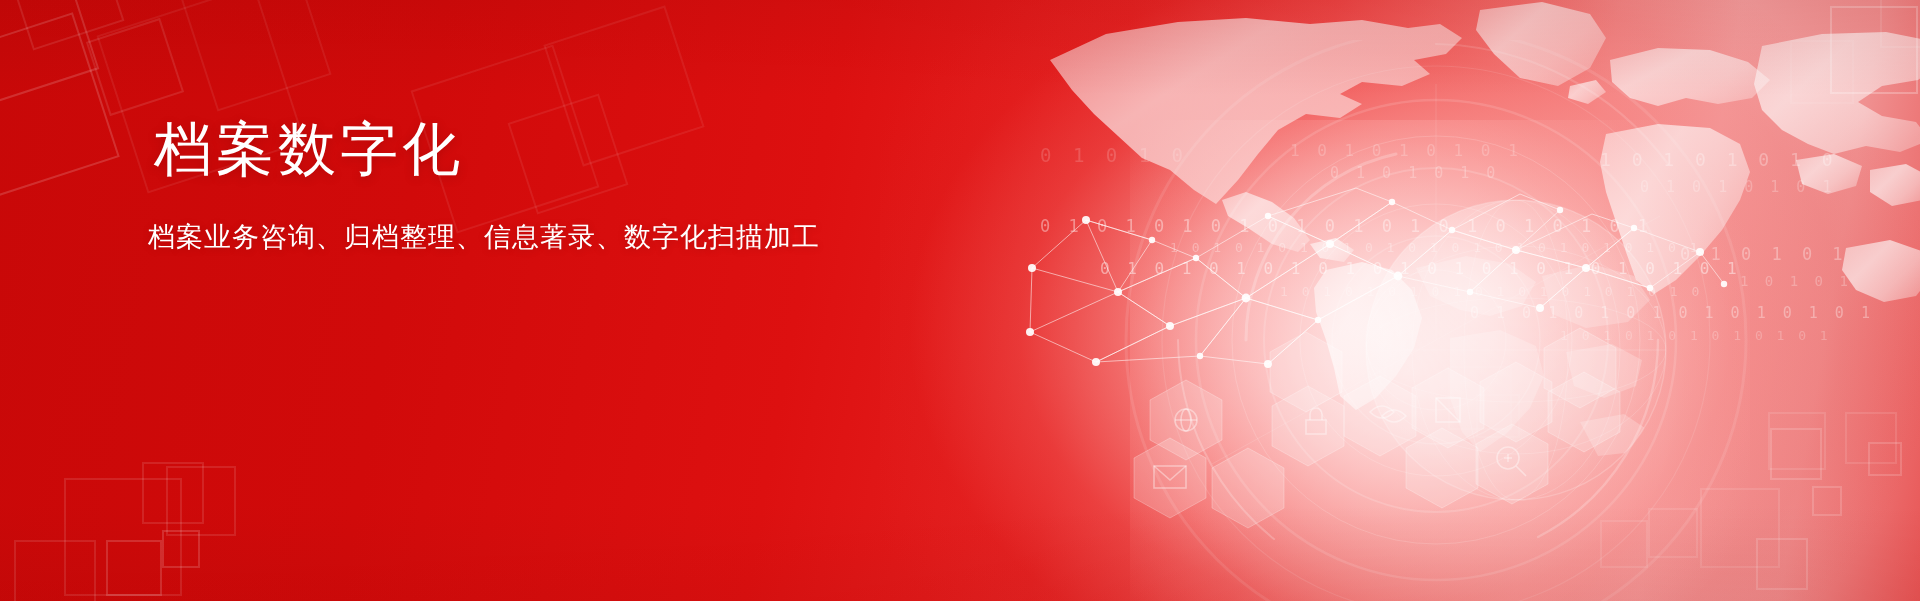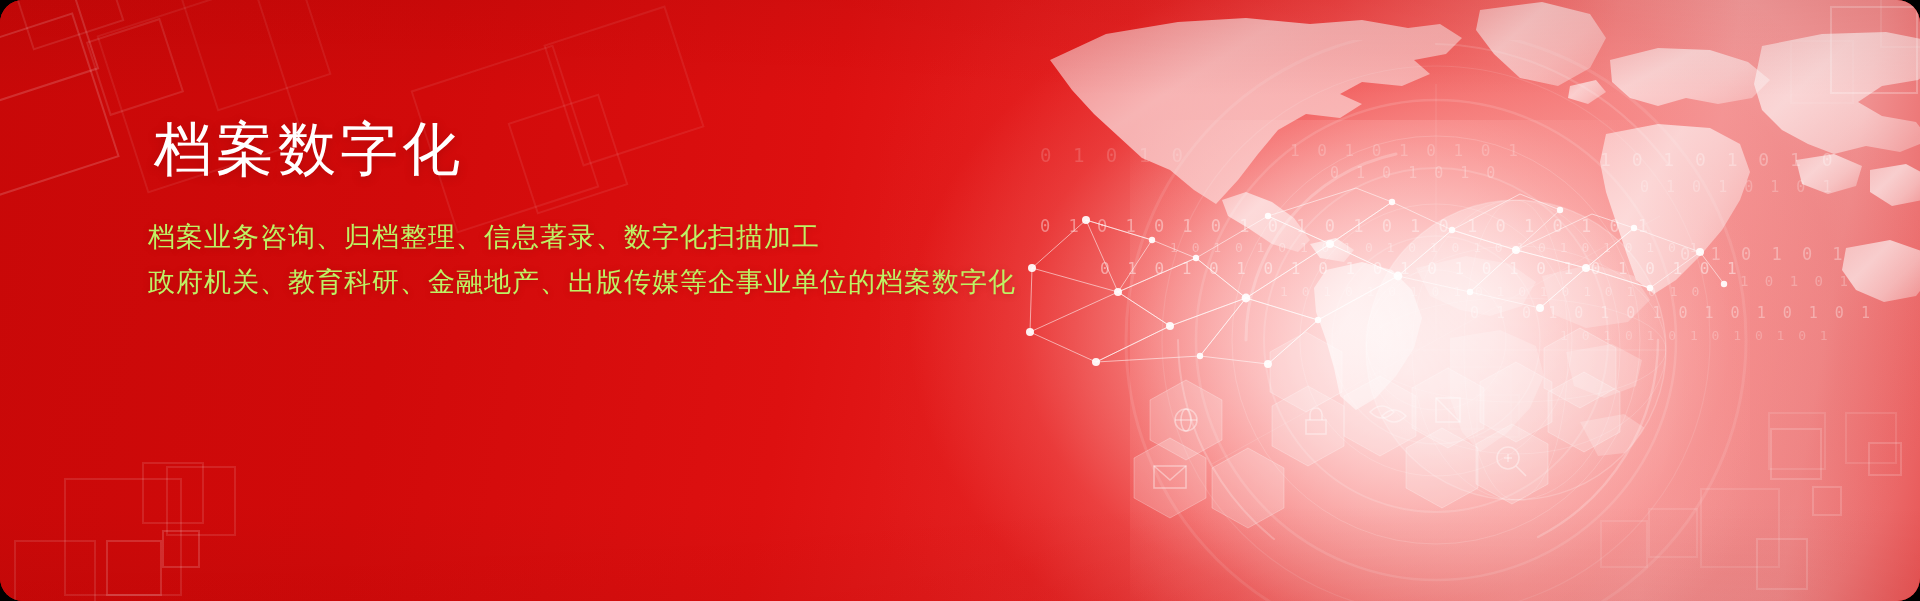--- a/index.html
+++ b/index.html
@@ -6,21 +6,20 @@
   html,body{margin:0;padding:0;background:#000;}
   *{box-sizing:border-box;}
 
   .banner{
     position:relative;
     width:1920px;
     height:601px;
     overflow:hidden;
     font-family:"Liberation Sans","DejaVu Sans",sans-serif;
     background:#d40c0c;
-    border-radius:23px;
   }
 
   
   .bg-base{
     position:absolute; inset:0;
     background:
       linear-gradient(100deg,
         #c80808 0%,
         #d10a0a 22%,
         #dd1010 42%,
@@ -97,21 +96,21 @@
   }
   .sub-list{
     margin:34px 0 0 0;
     padding:0;
     list-style:none;
   }
   .sub-line{
     font-size:27px;
     line-height:1.68;
     font-weight:400;
-    color:#bef264;
+    color:#ffffff;
     letter-spacing:1px;
     white-space:nowrap;
     text-shadow:0 1px 6px rgba(130,0,0,0.34);
   }
 </style>
 </head>
 <body>
 
 <div class="banner">
 
@@ -396,17 +395,16 @@
     <div class="sq faint" style="left:1476px; top:394px; width:44px;  height:44px;"></div>
   </div>
 
   <div class="bg-vignette"></div>
 
   <div class="copy">
     <h1 class="title">档案数字化</h1>
 
     <ul class="sub-list">
       <li class="sub-line">档案业务咨询、归档整理、信息著录、数字化扫描加工</li>
-      <li class="sub-line">政府机关、教育科研、金融地产、出版传媒等企事业单位的档案数字化</li>
     </ul>
   </div>
 
 </div>
 
 </body></html>

